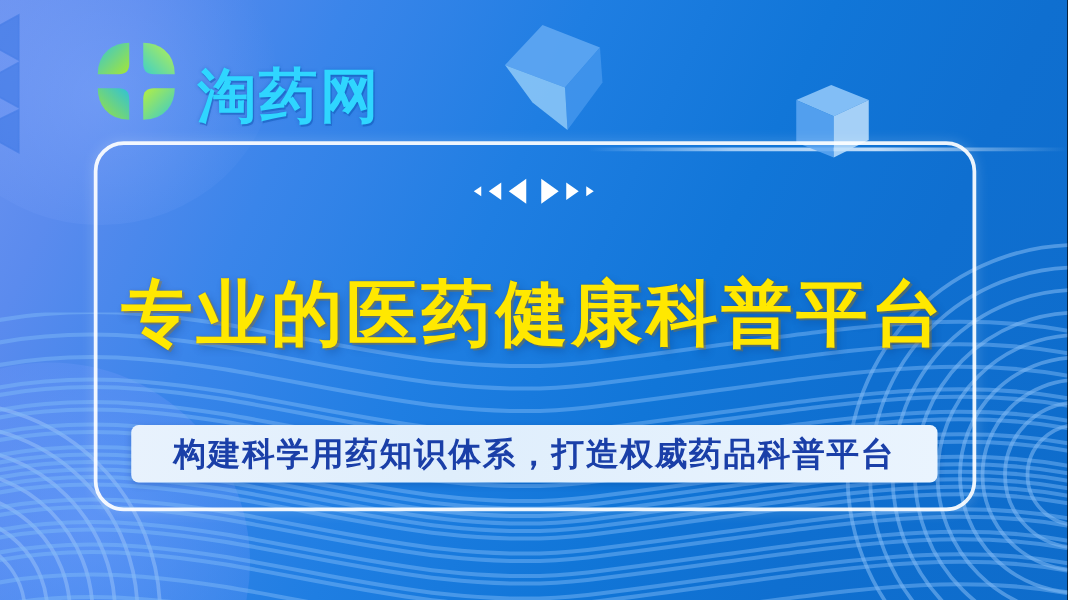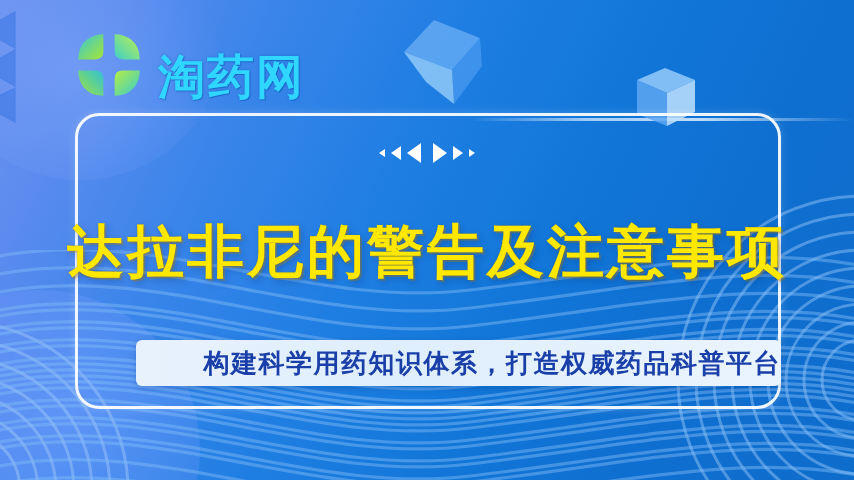--- a/index.html
+++ b/index.html
@@ -146,23 +146,22 @@
 
   
   .pill {
     position: absolute;
     left: 105px; top: 340px;
     width: 645px; height: 46px;
     border-radius: 6px;
     background: linear-gradient(100deg, #e8f2fd 0%, #dfeefc 40%, #eaf4fe 100%);
     display: flex;
     align-items: center;
-    justify-content: flex-end;
+    justify-content: center;
     box-shadow: 0 2px 6px rgba(0,40,110,.22);
-    margin-left: 31px;
   }
   .pill-text {
     color: #1a3fa8;
     font-size: 26px;
     font-weight: bold;
     letter-spacing: 1.5px;
     white-space: nowrap;
   }
 </style>
 </head>
@@ -302,19 +301,19 @@
         <i class="tri tri-l-2"></i>
         <i class="tri tri-l-3"></i>
     </span>
     <span class="arrow-group">
       <i class="tri tri-r-3"></i>
         <i class="tri tri-r-2"></i>
         <i class="tri tri-r-1"></i>
     </span>
   </div>
 
-  <div class="headline">达拉非尼的警告及注意事项</div>
+  <div class="headline">专业的医药健康科普平台</div>
 
   <div class="pill">
     <span class="pill-text">构建科学用药知识体系，打造权威药品科普平台</span>
   </div>
 
 </div>
 
 </body></html>

